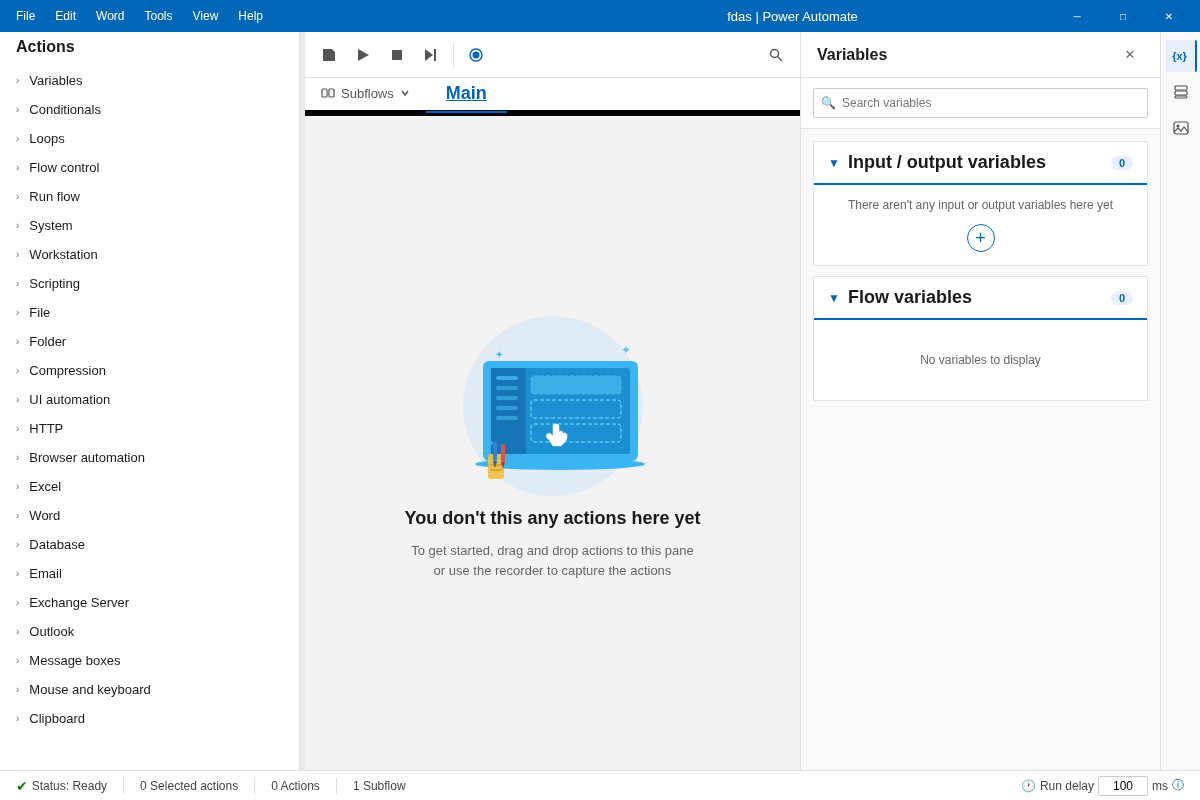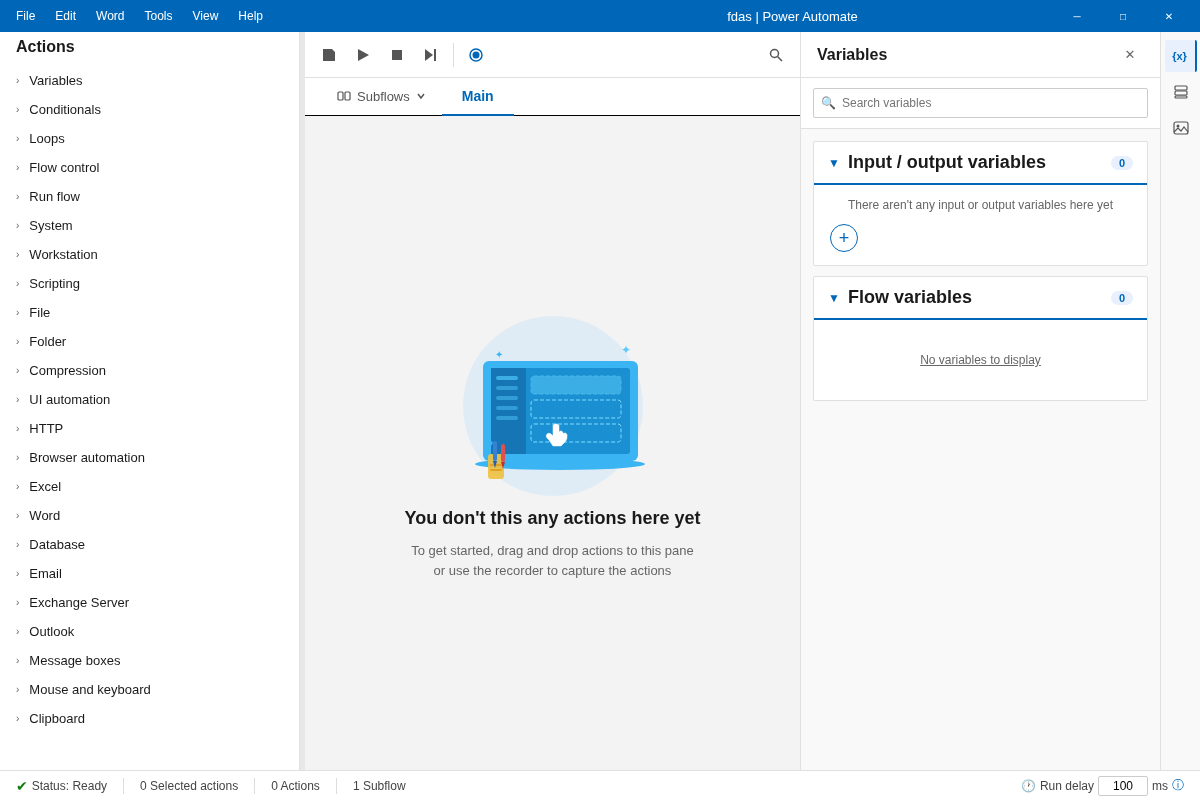--- a/index.html
+++ b/index.html
@@ -139,47 +139,48 @@
       font-size: 14px;
       border: none;
       background: transparent;
     }
     .tb-btn.active { color: #0067b8; }
     .tb-sep { width: 1px; height: 24px; background: #ddd; margin: 0 4px; }
 
     
     #tabs-bar {
       background: white;
-      border-bottom: 1px solid #000000;
-      display: flex;
-      align-items: flex-start;
-      padding-left: 16px;
+      border-bottom: 6px solid #000000;
+      display: flex;
+      align-items: center;
+      padding-left: 0;
       height: 38px;
     }
     .tab-subflows {
       display: flex;
       align-items: center;
       padding: 0 16px;
       height: 38px;
       cursor: pointer;
       color: #555;
       font-size: 13px;
       border-bottom: 2px solid transparent;
       gap: 6px;
     }
     .tab-main {
       display: flex;
       align-items: center;
       padding: 0 20px;
       height: 38px;
       cursor: pointer;
       color: #0067b8;
-      font-size: 14px;
+      font-size: 18px;
       font-weight: 600;
       border-bottom: 2px solid #0067b8;
+      text-decoration: underline;
     }
 
     
     #canvas-content {
       flex: 1;
       display: flex;
       align-items: center;
       justify-content: center;
       flex-direction: column;
       overflow: hidden;
@@ -302,20 +303,21 @@
       font-weight: 600;
     }
     .var-section-body {
       padding: 6px 16px;
       text-align: center;
       color: #666;
       font-size: 12px;
       min-height: 80px;
       display: flex;
       flex-direction: column;
+      align-items: center;
       justify-content: center;
       gap: 12px;
     }
     .add-var-btn {
       width: 28px;
       height: 28px;
       border: 1.5px solid #0067b8;
       border-radius: 50%;
       display: flex;
       align-items: center;
@@ -647,21 +649,21 @@
         </div>
       </div>
 
       <div class="var-section">
         <div class="var-section-header">
           <span style="color:#0067b8; font-size:12px;">▼</span>
           <span class="var-section-title">Flow variables</span>
           <span class="var-count-badge">0</span>
         </div>
         <div class="var-section-body">
-          <span style="color:#666; font-size:12px;text-decoration:underline;">No variables to display</span>
+          <span style="color:#666; font-size:12px;">No variables to display</span>
         </div>
       </div>
 
     </div>
   </div>
 
   <div id="right-icons">
     <div class="ri-btn active" title="Variables" style="font-size:11px; font-weight:700; color:#0067b8;">
       <span>{x}</span>
     </div>

